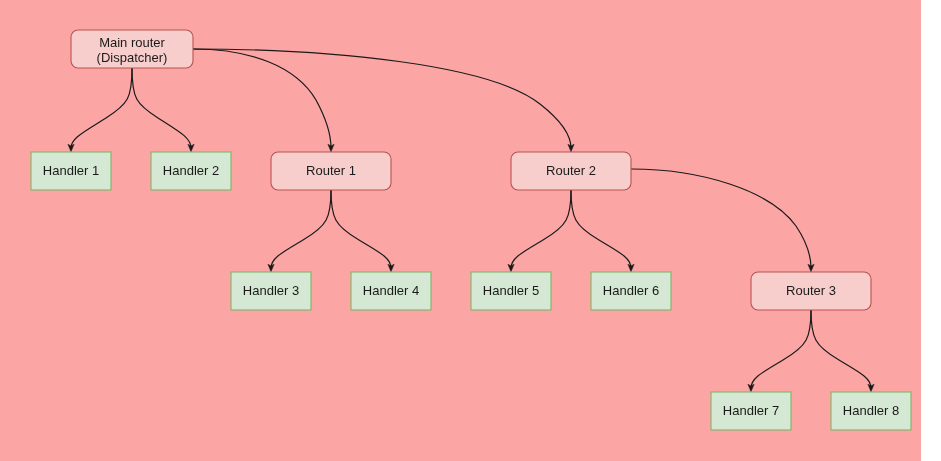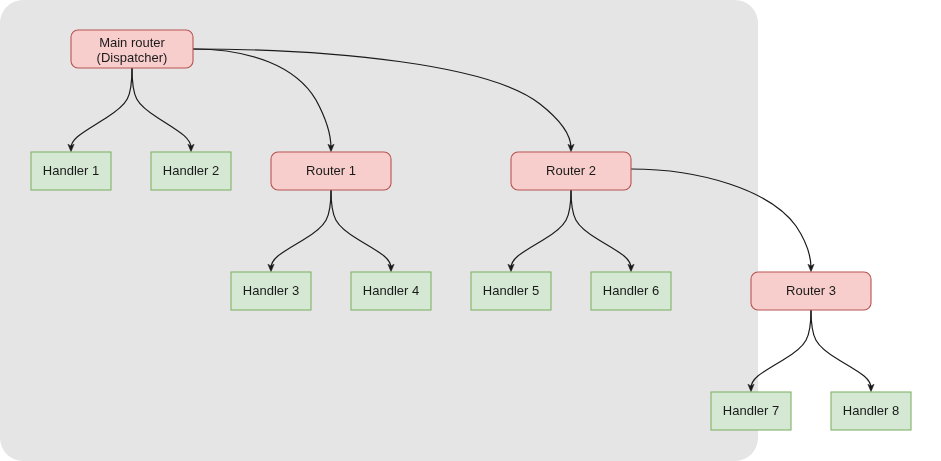--- a/index.html
+++ b/index.html
@@ -8,24 +8,23 @@
     background: #ffffff;
   }
   body {
     width: 941px;
     height: 461px;
     overflow: hidden;
     font-family: "Liberation Sans", sans-serif;
   }
   #diagram-canvas {
     position: relative;
-    width: 758px;
+    width: 921px;
     height: 461px;
-    background: #e5e5e5;
-    border-radius: 23px;
+    background: #fca5a5;
   }
   svg#diagram-svg {
     position: absolute;
     top: 0;
     left: 0;
     width: 941px;
     height: 461px;
     display: block;
   }
   .edge-path {

